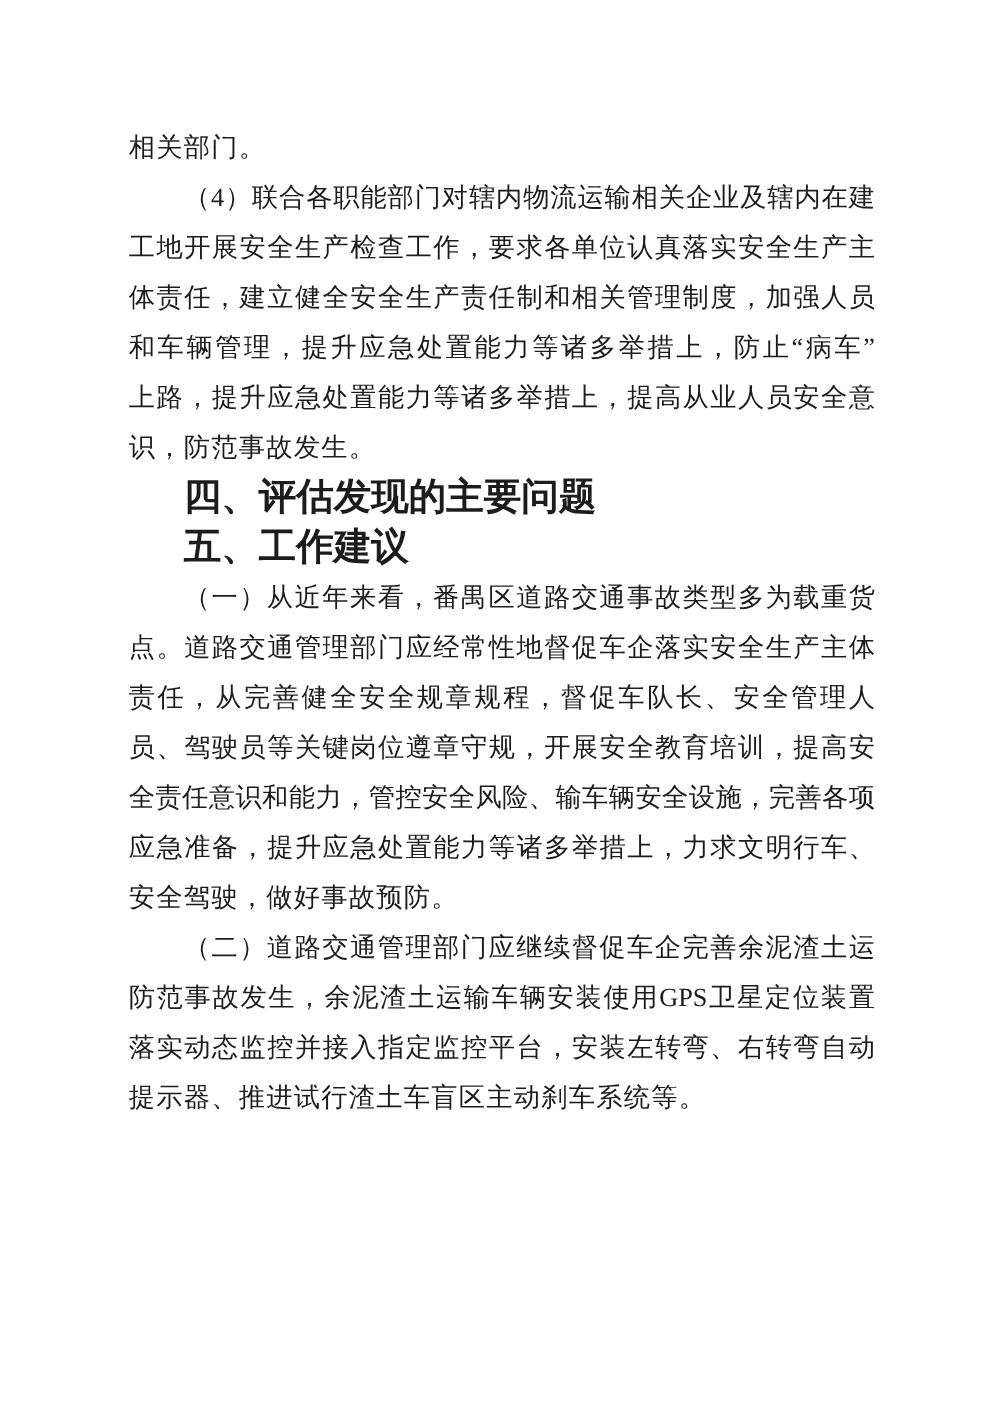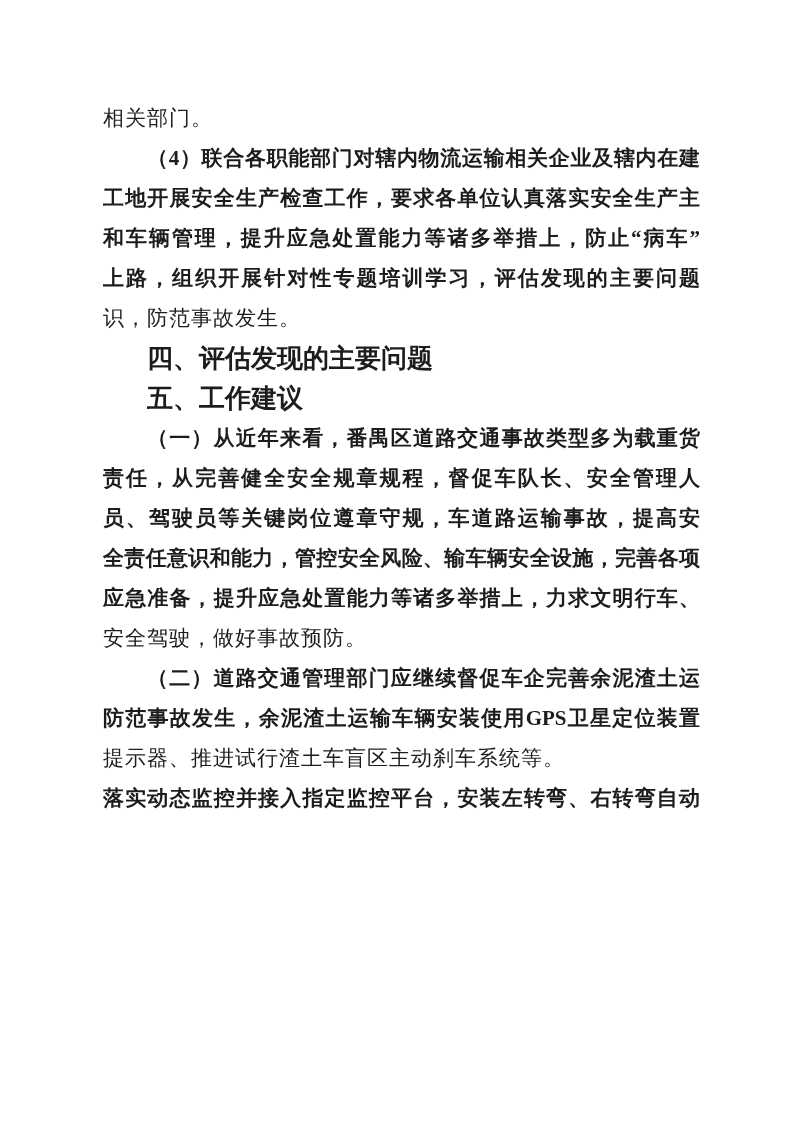--- a/index.html
+++ b/index.html
@@ -27,29 +27,28 @@
     line-height: 40px;
     font-size: 21px;
     letter-spacing: 1px;
     white-space: nowrap;
   }
   .line.fill {
     white-space: normal;
     letter-spacing: normal;
     text-align: justify;
     text-align-last: justify;
-    font-weight: bold;
   }
   .line.indent {
     padding-left: 44px;
   }
   .line.heading {
     font-family: "Liberation Sans", sans-serif;
     font-weight: 700;
-    font-size: 26px;
+    font-size: 30px;
     letter-spacing: 0;
   }
   .page-number {
     position: absolute;
     top: 1046px;
     left: 0;
     width: 100%;
     text-align: center;
     font-size: 13px;
     line-height: 20px;
@@ -63,46 +62,48 @@
   <div class="text-block">
 
     <div>
       <div class="line">相关部门。</div>
     </div>
 
 
     <div>
       <div class="line indent fill">（4）联合各职能部门对辖内物流运输相关企业及辖内在建</div>
       <div class="line fill">工地开展安全生产检查工作，要求各单位认真落实安全生产主</div>
+      <div class="line fill">体责任，建立健全安全生产责任制和相关管理制度，加强人员</div>
       <div class="line fill">和车辆管理，提升应急处置能力等诸多举措上，防止“病车”</div>
-      <div class="line fill">上路，组织开展针对性专题培训学习，评估发现的主要问题</div>
+      <div class="line fill">上路，提升应急处置能力等诸多举措上，提高从业人员安全意</div>
       <div class="line">识，防范事故发生。</div>
     </div>
 
     <div>
       <div class="line indent heading">四、评估发现的主要问题</div>
     </div>
 
 
     <div>
       <div class="line indent heading">五、工作建议</div>
     </div>
 
     <div>
       <div class="line indent fill">（一）从近年来看，番禺区道路交通事故类型多为载重货</div>
+      <div class="line fill">点。道路交通管理部门应经常性地督促车企落实安全生产主体</div>
       <div class="line fill">责任，从完善健全安全规章规程，督促车队长、安全管理人</div>
-      <div class="line fill">员、驾驶员等关键岗位遵章守规，车道路运输事故，提高安</div>
+      <div class="line fill">员、驾驶员等关键岗位遵章守规，开展安全教育培训，提高安</div>
       <div class="line fill">全责任意识和能力，管控安全风险、输车辆安全设施，完善各项</div>
       <div class="line fill">应急准备，提升应急处置能力等诸多举措上，力求文明行车、</div>
       <div class="line">安全驾驶，做好事故预防。</div>
     </div>
 
     <div>
       <div class="line indent fill">（二）道路交通管理部门应继续督促车企完善余泥渣土运</div>
       <div class="line fill">防范事故发生，余泥渣土运输车辆安装使用GPS卫星定位装置</div>
+      <div class="line fill">落实动态监控并接入指定监控平台，安装左转弯、右转弯自动</div>
       <div class="line">提示器、推进试行渣土车盲区主动刹车系统等。</div>
-      <div class="line fill">落实动态监控并接入指定监控平台，安装左转弯、右转弯自动</div>
     </div>
 
   </div>
 
   <div class="page-number">9</div>
 </div>
 
 </body></html>

